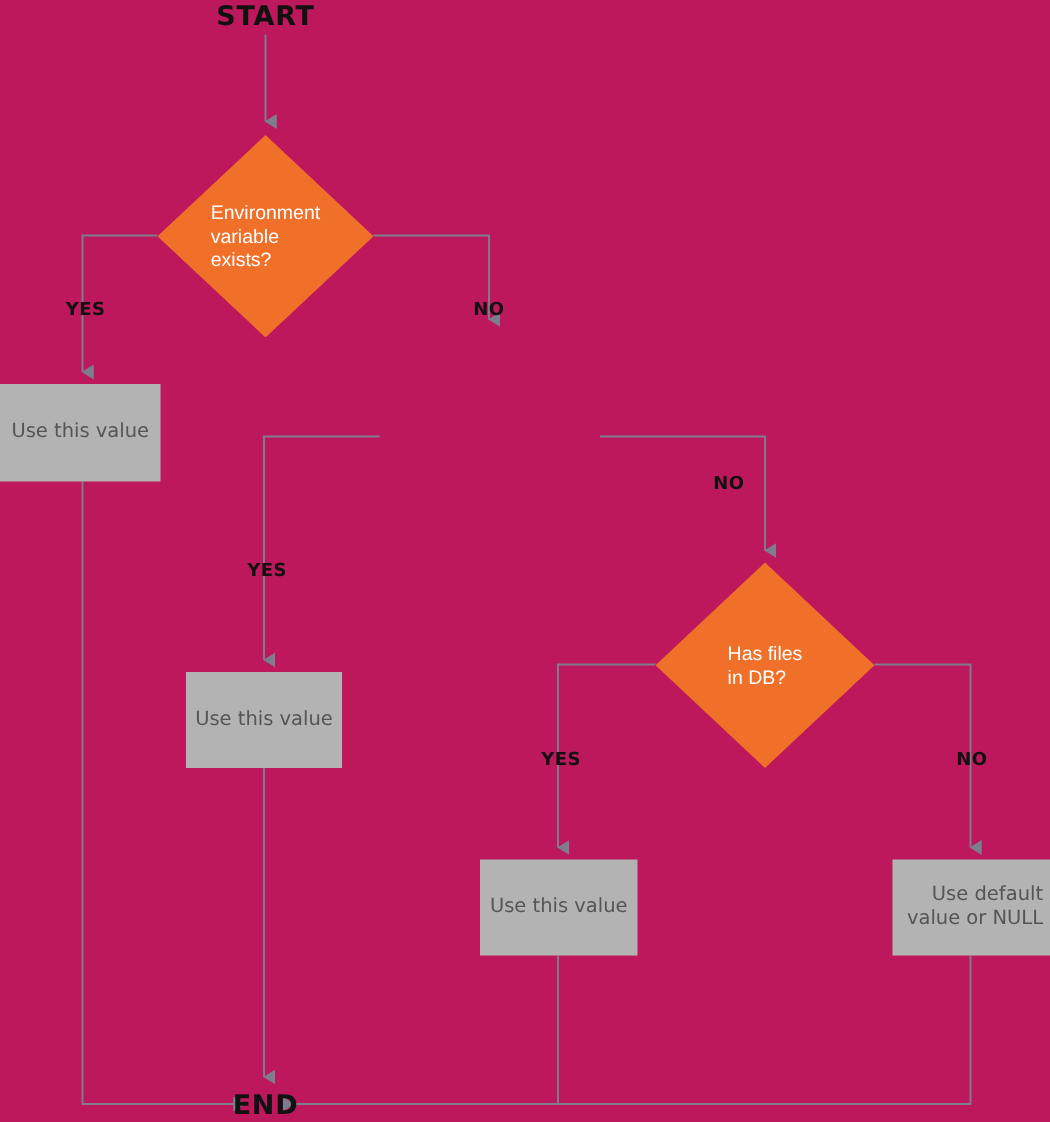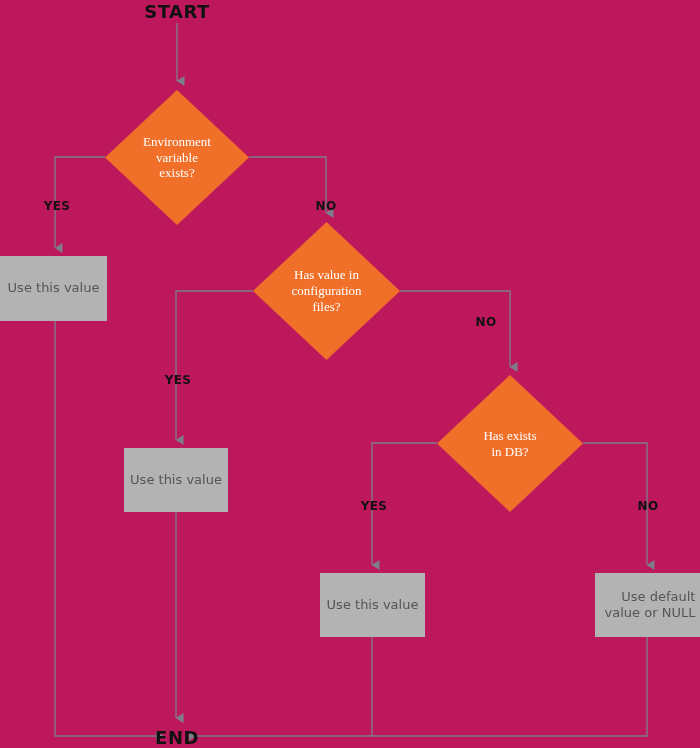--- a/index.html
+++ b/index.html
@@ -55,24 +55,23 @@
     top: 0;
     width: 100%;
     height: 100%;
     background: #F0702A;
     clip-path: polygon(50% 0%, 100% 50%, 50% 100%, 0% 50%);
   }
   .decision-text {
     position: relative;
     z-index: 2;
     color: #ffffff;
-    font-family: Liberation Serif, serif;
+    font-family: Liberation Sans, sans-serif;
     font-size: 13px;
     line-height: 1.22;
-    text-align: center;
     white-space: pre-line;
     padding: 0 6px;
   }
   .process {
     position: absolute;
     background: #B3B3B3;
     display: flex;
     align-items: center;
     justify-content: center;
   }
@@ -139,37 +138,31 @@
 exists?</div>
   </div>
 
   <div class="branch-label" style="left:57px; top:177px;">YES</div>
   <div class="branch-label" style="left:326px; top:177px;">NO</div>
 
   <div class="process" style="left:0px; top:256px; width:107px; height:65px;">
     <div class="process-text">Use this value</div>
   </div>
 
-  <div class="decision" style="left:253px; top:222px; width:147px; height:138px;">
-    <div class="decision-shape"></div>
-    <div class="decision-text">Has value in
-configuration
-files?</div>
-  </div>
 
   <div class="branch-label" style="left:178px; top:351px;">YES</div>
   <div class="branch-label" style="left:486px; top:293px;">NO</div>
 
   <div class="process" style="left:124px; top:448px; width:104px; height:64px;">
     <div class="process-text">Use this value</div>
   </div>
 
   <div class="decision" style="left:437px; top:375px; width:146px; height:137px;">
     <div class="decision-shape"></div>
-    <div class="decision-text">Has exists
+    <div class="decision-text">Has files
 in DB?</div>
   </div>
 
   <div class="branch-label" style="left:374px; top:477px;">YES</div>
   <div class="branch-label" style="left:648px; top:477px;">NO</div>
 
   <div class="process" style="left:320px; top:573px; width:105px; height:64px;">
     <div class="process-text">Use this value</div>
   </div>
 

